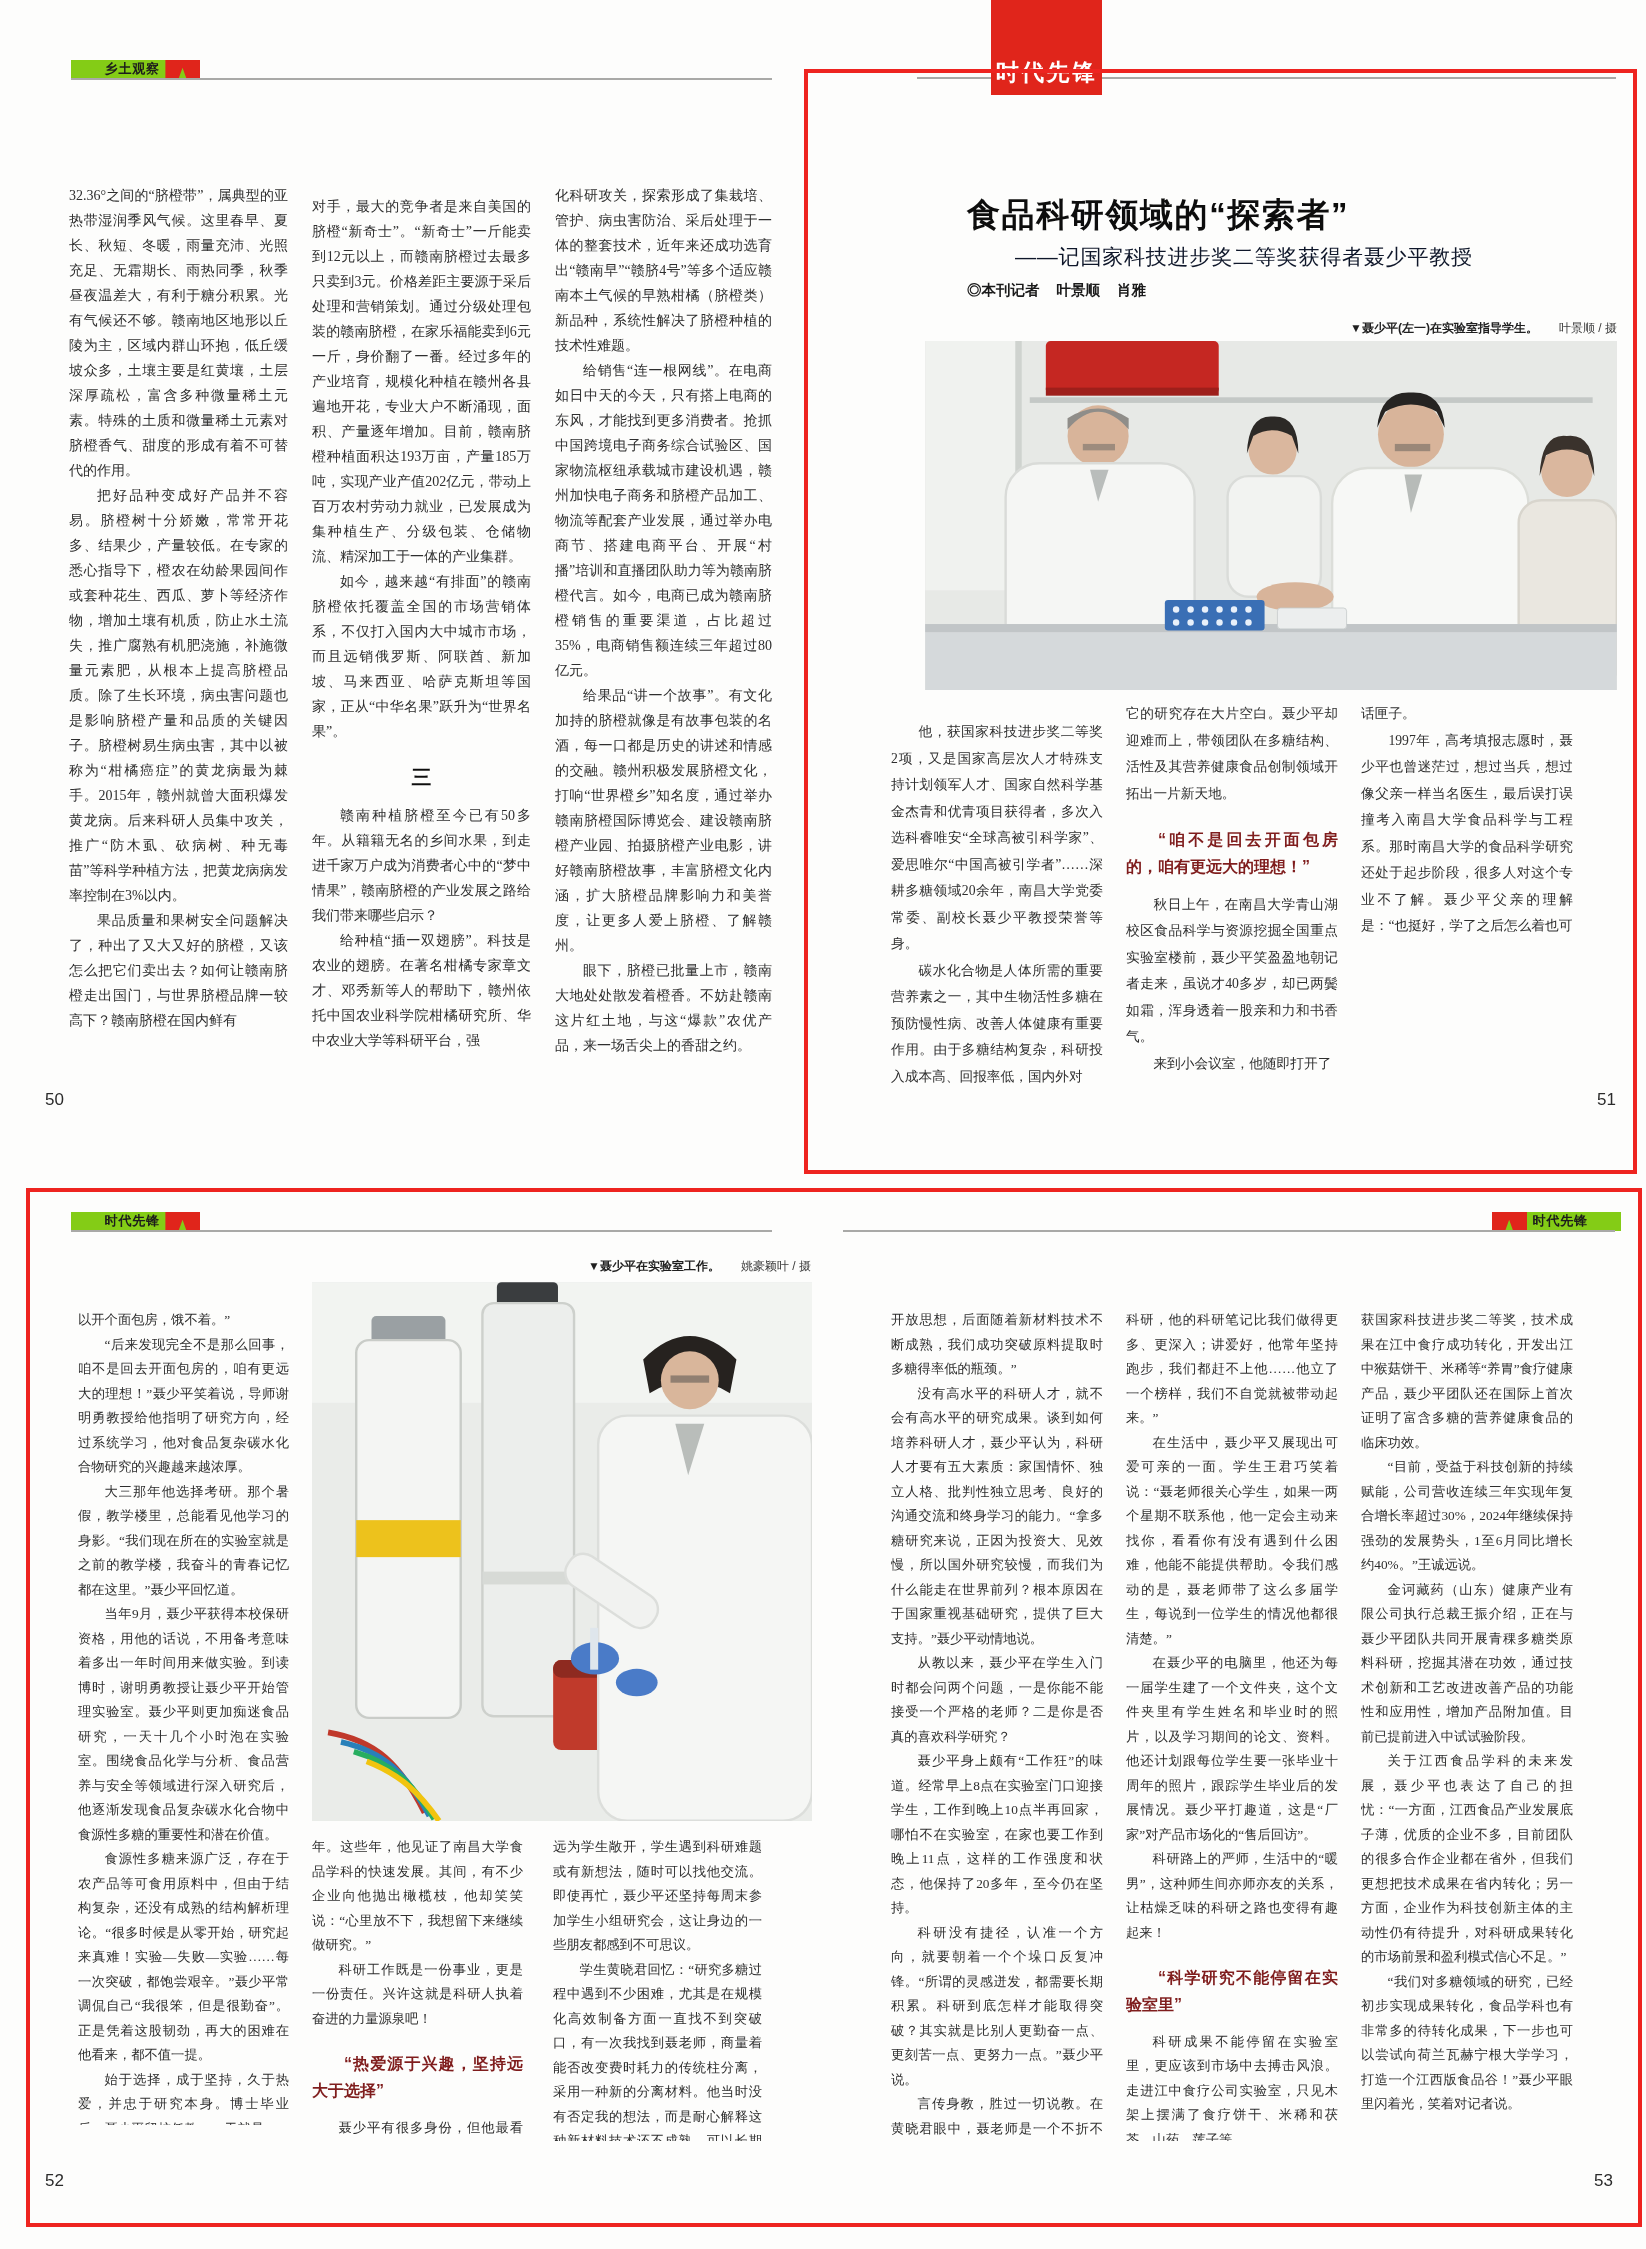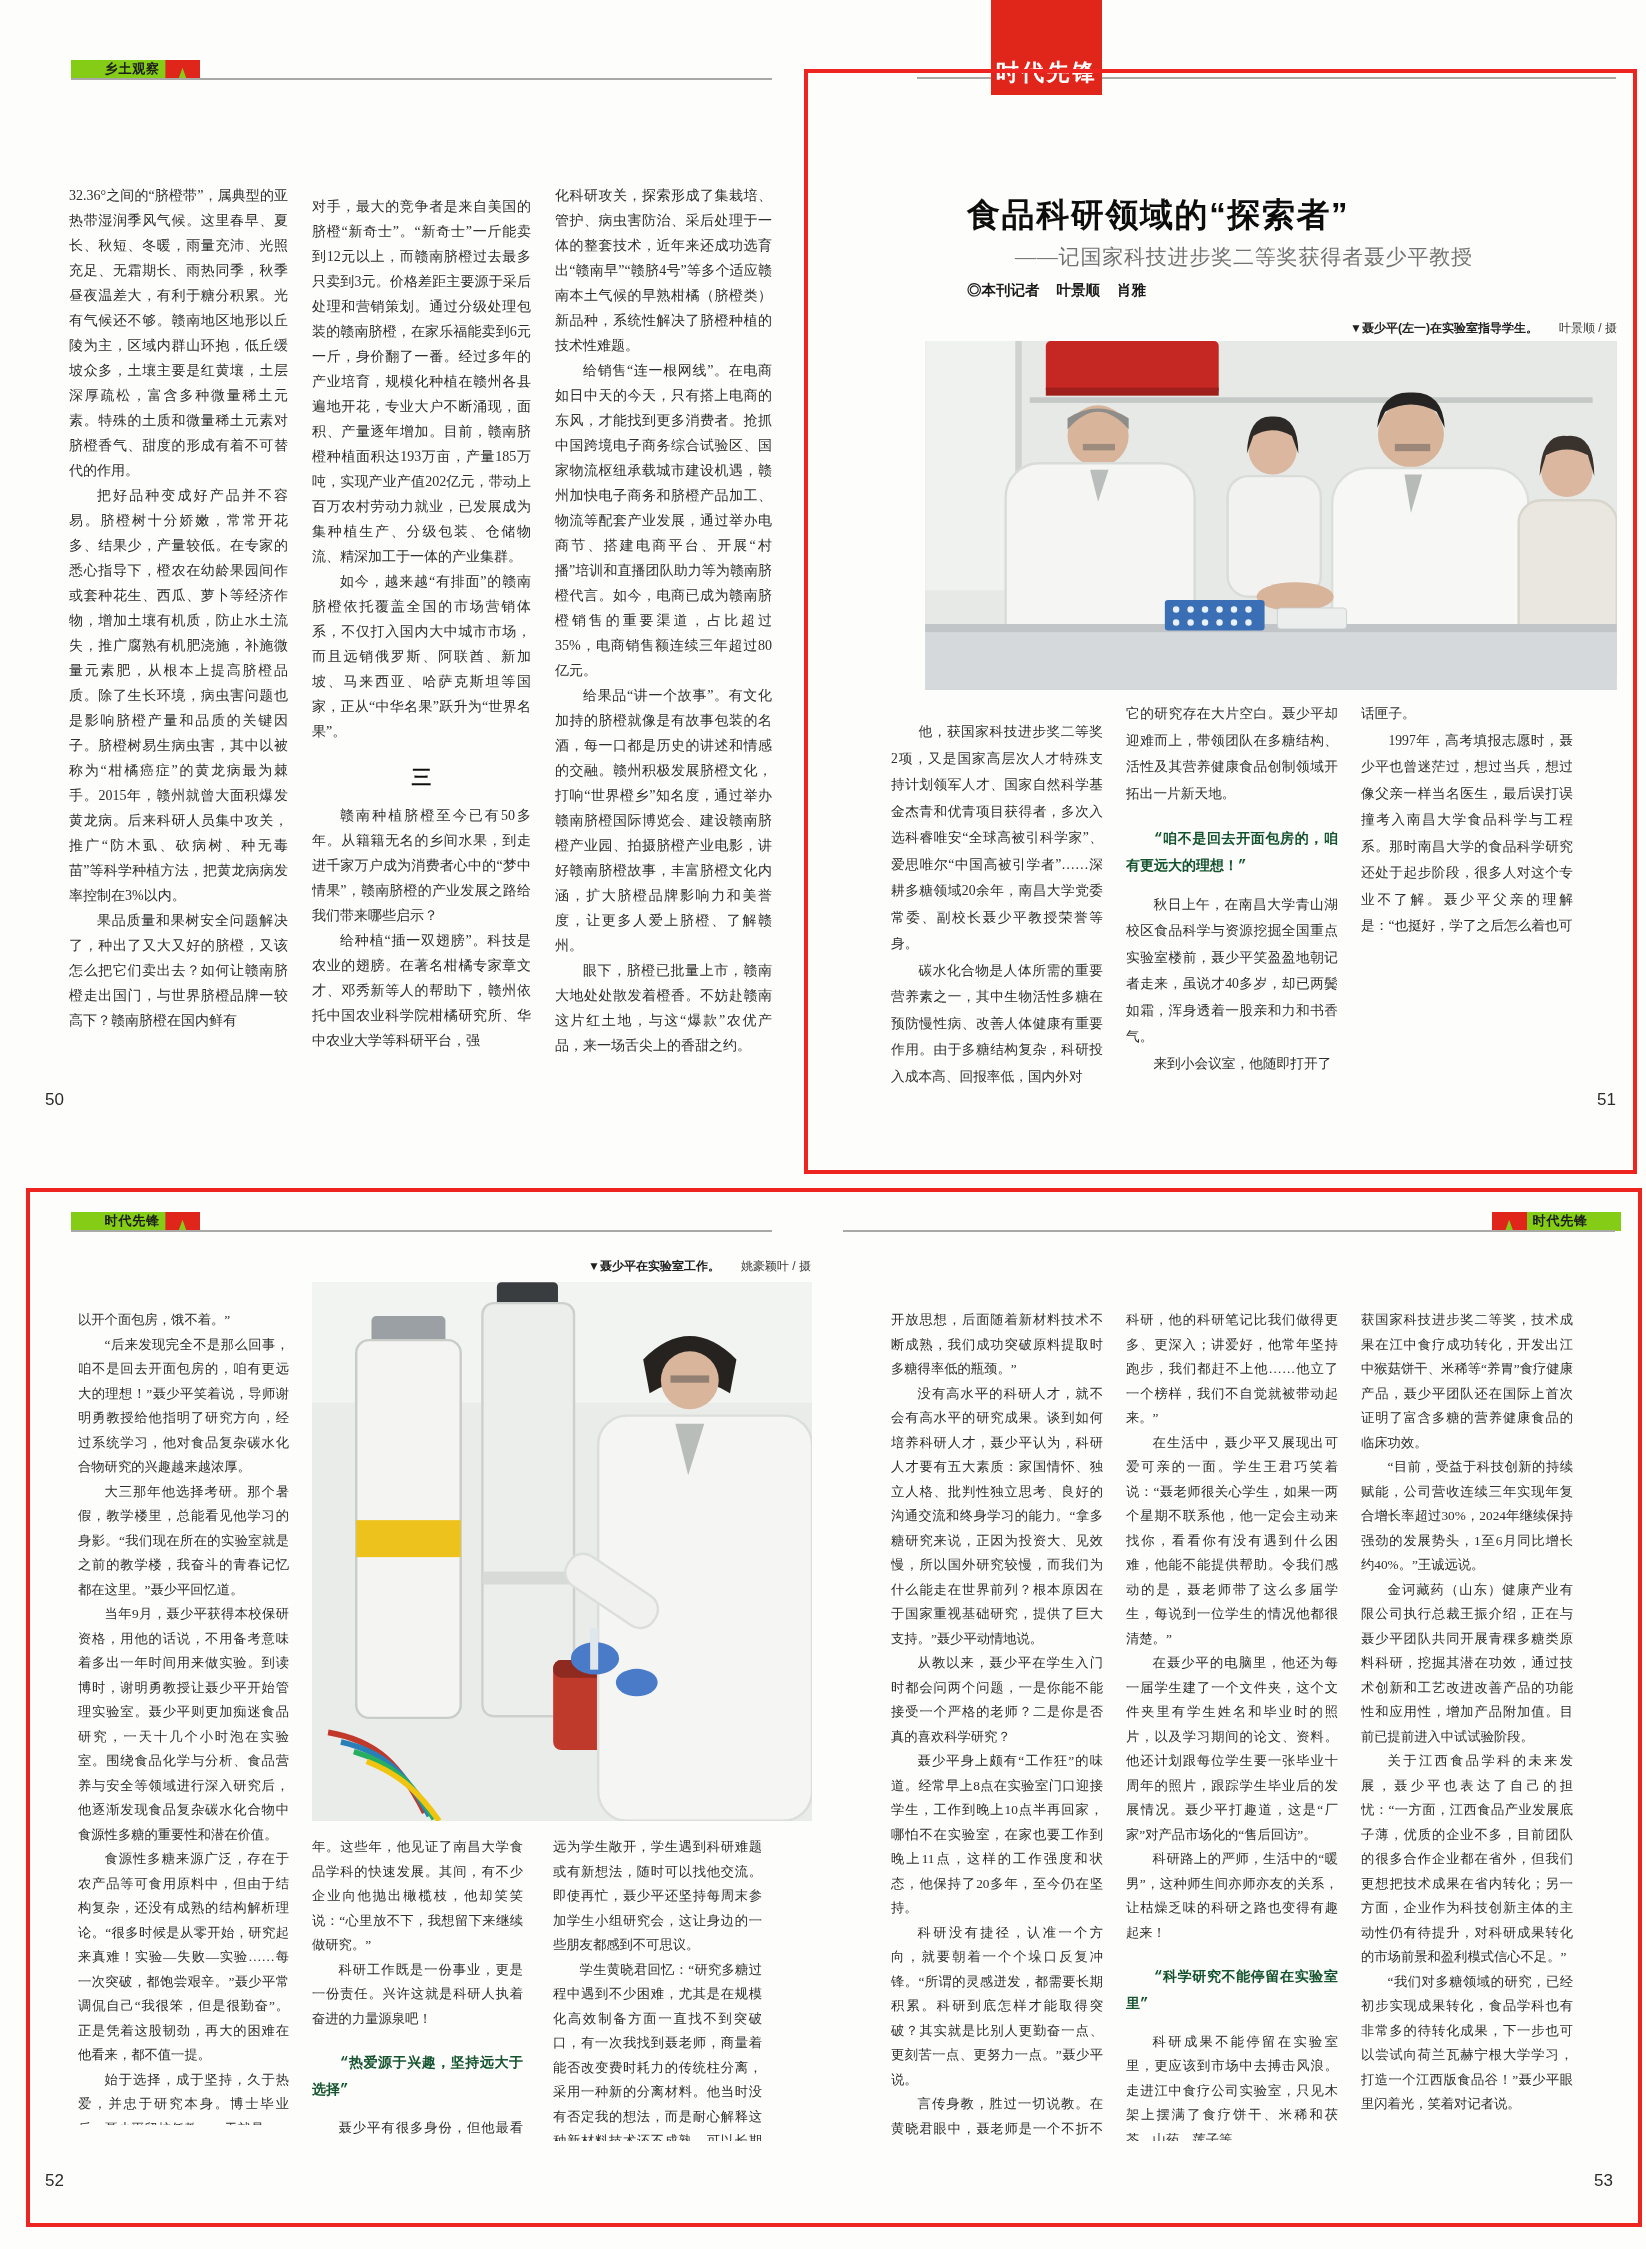--- a/index.html
+++ b/index.html
@@ -16,39 +16,39 @@
   .tab.rev .flag{margin-left:0;margin-right:5.6px;}
   .rule{position:absolute;height:1.6px;background:#a9a9a7;}
   
   .banner{position:absolute;left:991px;top:0;width:111px;height:95px;background:#e0251b;
           display:flex;align-items:flex-end;justify-content:center;padding-bottom:7.2px;box-sizing:border-box;}
   .banner span{font-family:"Liberation Sans",sans-serif;font-weight:bold;font-size:23px;color:#ffffff;
                letter-spacing:2.4px;}
   
   .art-title{position:absolute;left:967px;top:193px;font-family:"Liberation Sans",sans-serif;
              font-weight:bold;font-size:33px;letter-spacing:1.6px;color:#0d0d0d;}
-  .art-subtitle{position:absolute;left:1015px;top:243px;font-family:Liberation Serif, serif;
-                font-size:21px;color:#737373;letter-spacing:0.8px;}
+  .art-subtitle{position:absolute;left:1015px;top:243px;font-family:Liberation Sans, sans-serif;
+                font-size:21px;color:#0f172a;letter-spacing:0.8px;}
   .art-byline{position:absolute;left:967px;top:281px;font-family:"Liberation Sans",sans-serif;
               font-weight:bold;font-size:14.5px;color:#1a1a1a;word-spacing:13px;}
   
   .caption{position:absolute;font-family:"Liberation Sans",sans-serif;font-weight:bold;font-size:12px;
            color:#1f1f1f;text-align:right;}
   .caption .credit{font-weight:normal;color:#3c3c3c;margin-left:21px;}
   
   .col{position:absolute;overflow:hidden;}
   .top-col{font-size:14px;line-height:25px;}
   .p51-col{font-size:13.7px;line-height:26.5px;}
   .bot-col{font-size:13.3px;line-height:24.5px;}
   .para{text-align:justify;text-indent:2em;margin:0;}
   .para.noindent{text-indent:0;}
   .section{font-family:"Liberation Sans",sans-serif;font-weight:bold;font-size:20px;text-align:center;
            margin:21px 0 13px;color:#0d0d0d;}
-  .subhead{font-family:Liberation Mono, monospace;font-weight:bold;font-size:14px;line-height:27px;
-           text-indent:2em;margin:19.3px 0 11.3px;color:#14532d;text-align:justify;}
+  .subhead{font-family:Liberation Sans, sans-serif;font-weight:bold;font-size:16px;line-height:27px;
+           text-indent:2em;margin:19.3px 0 11.3px;color:#7f1d1d;text-align:justify;}
   .pagenum{position:absolute;font-family:"Liberation Sans",sans-serif;font-size:17px;color:#2b2b2b;}
   
   .photo{position:absolute;overflow:hidden;background:#e6e8e6;}
   .photo svg{display:block;}
   
   .anno{position:absolute;border:4px solid #ee2420;box-sizing:border-box;pointer-events:none;}
 </style>
 </head>
 <body>
 

